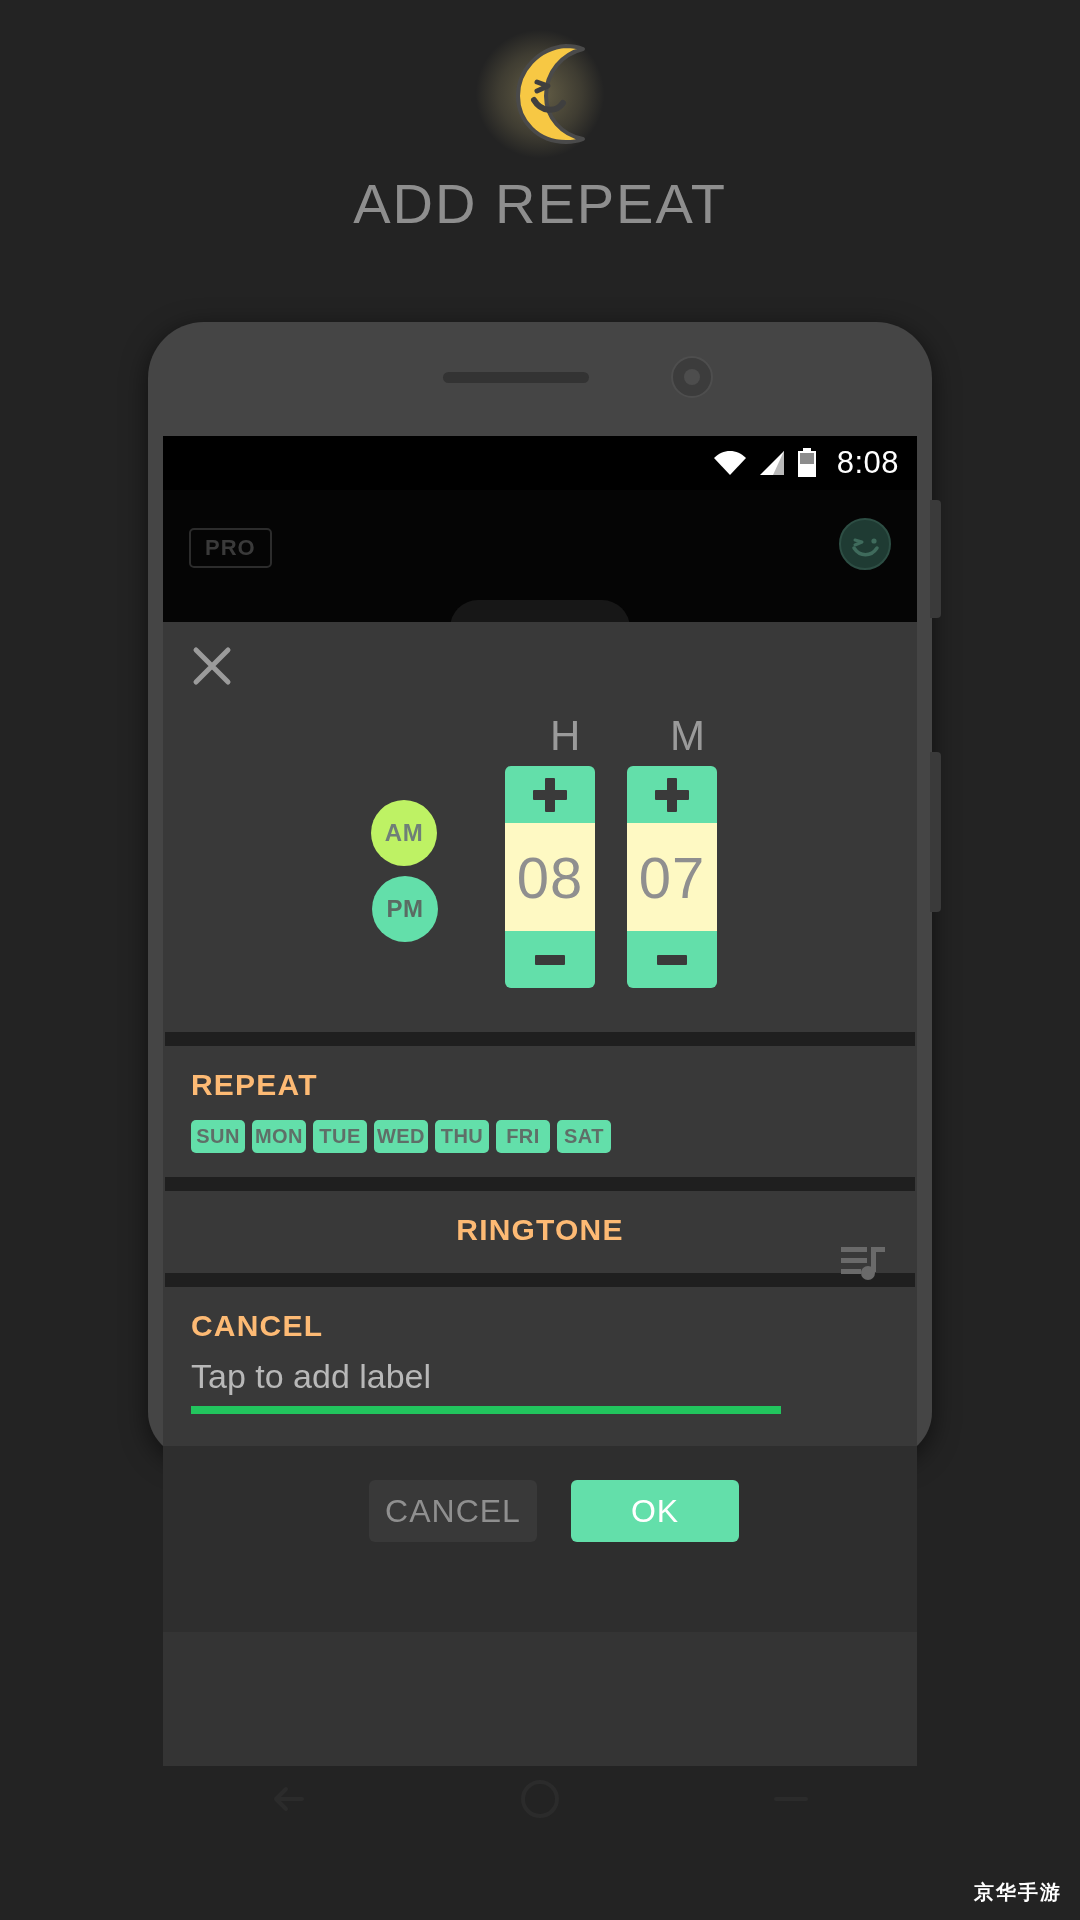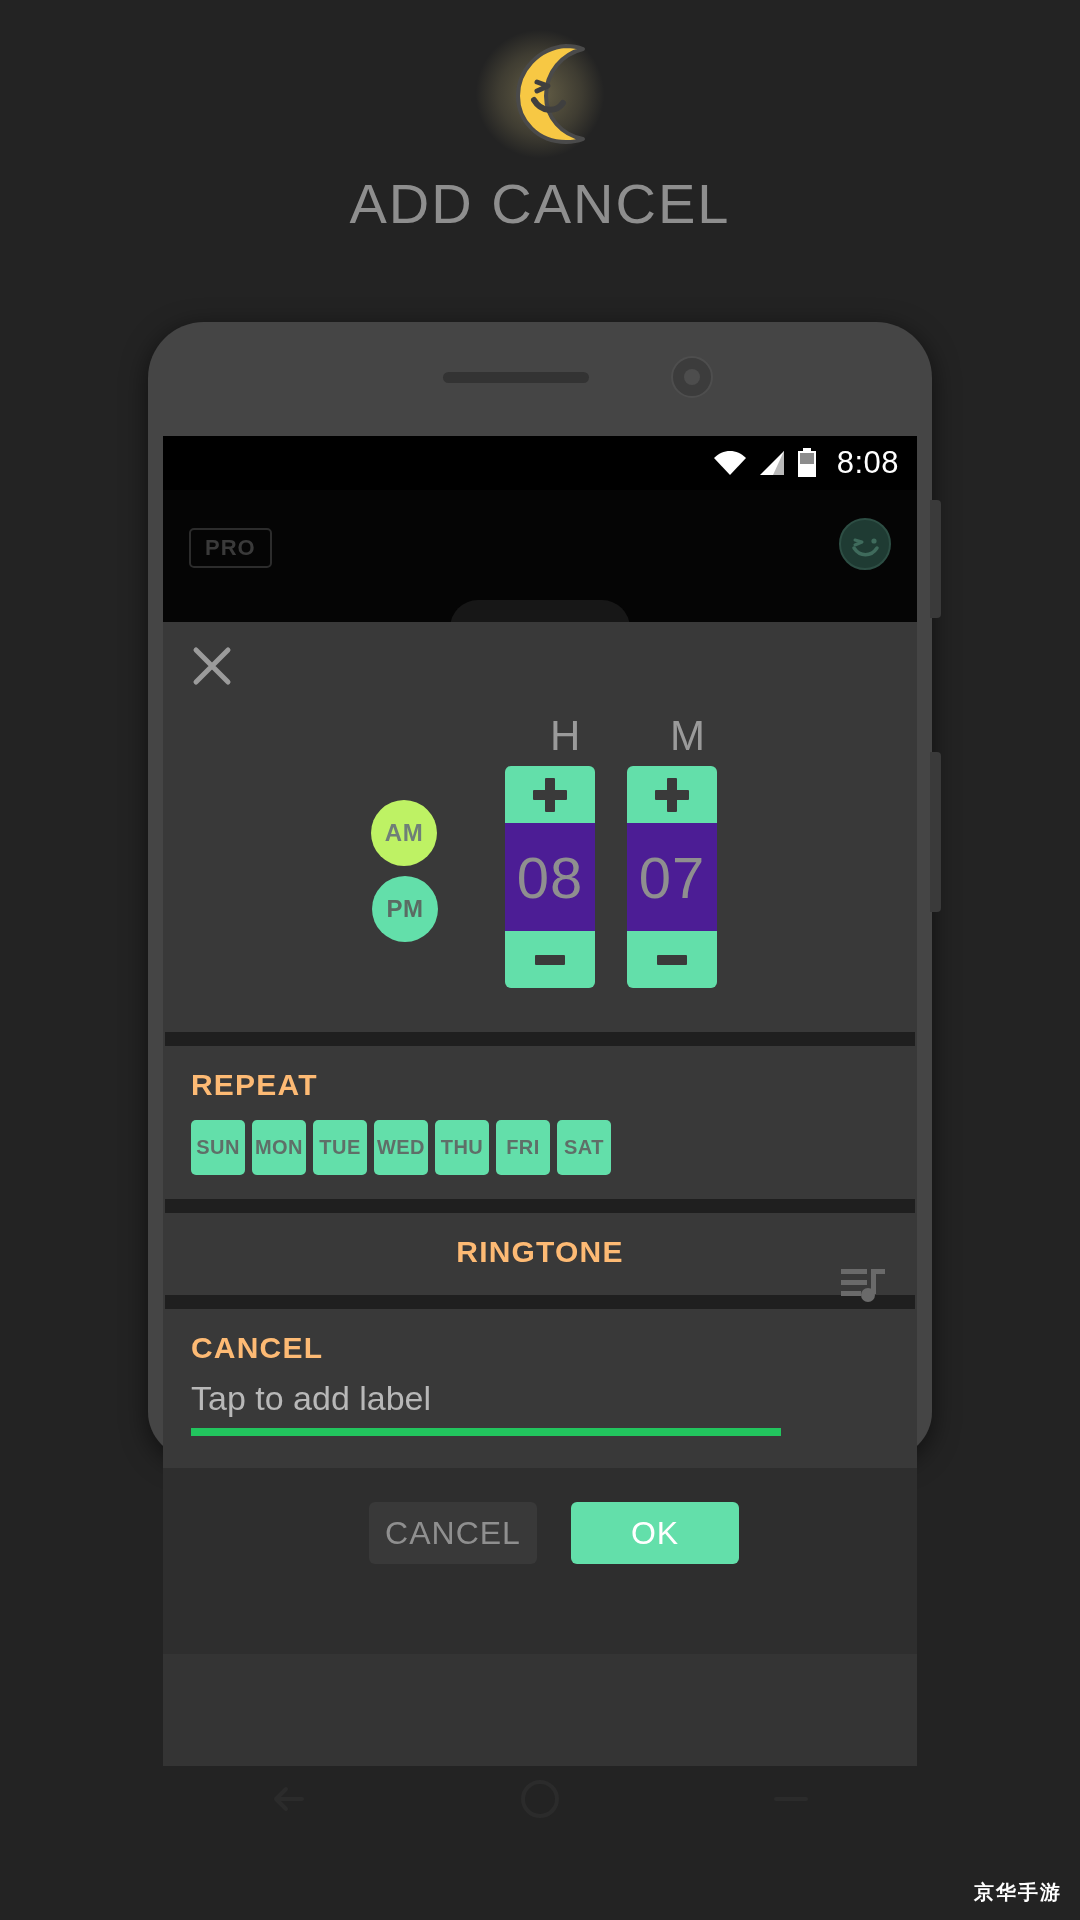--- a/index.html
+++ b/index.html
@@ -266,21 +266,21 @@
 
   .step-glyph-minus {
     width: 30px;
     height: 10px;
     background: #3a3a3a;
     border-radius: 1px;
   }
 
   .step-value {
     flex: 1 1 auto;
-    background: #4c1d95;
+    background: #fef9c3;
     display: flex;
     align-items: center;
     justify-content: center;
     color: #8f8f8f;
     font-size: 58px;
     font-weight: 400;
     letter-spacing: 1px;
   }
 
   
@@ -310,21 +310,21 @@
     display: flex;
     gap: 7px;
     margin-top: 18px;
   }
   .day-chip {
     background: #63dfaa;
     color: #5f6f68;
     font-size: 20px;
     font-weight: bold;
     letter-spacing: 0.5px;
-    padding: 16px 0;
+    padding: 5px 0;
     width: 54px;
     text-align: center;
     border-radius: 5px;
   }
 
   #ringtone-section { padding-bottom: 26px; text-align: center; }
   #ringtone-icon {
     position: absolute;
     right: 30px;
     top: 52px;
@@ -405,21 +405,21 @@
 
 <div id="header">
   <div id="moon-wrap">
     <div id="moon-glow"></div>
     <svg id="moon-svg" width="120" height="120" viewBox="0 0 120 120">
       <path d="M86 12 C58 14 38 37 38 62 C38 87 58 108 86 108 C92 108 98 107 103 105 C82 101 66 84 66 62 C66 38 82 20 103 15 C98 13 92 12 86 12 Z" fill="#f7c844" stroke="#4a4a4a" stroke-width="4" stroke-linejoin="round"></path>
       <path d="M57 48 L68 52 L57 57" fill="none" stroke="#3f3f3f" stroke-width="5" stroke-linecap="round" stroke-linejoin="round"></path>
       <path d="M54 66 C61 78 76 79 83 69" fill="none" stroke="#3f3f3f" stroke-width="6" stroke-linecap="round"></path>
     </svg>
   </div>
-  <div id="app-title">ADD CANCEL</div>
+  <div id="app-title">ADD REPEAT</div>
 </div>
 
 <div id="phone">
 
   <div id="phone-topbar">
     <div id="speaker"></div>
     <div id="camera">
       <div id="camera-inner"></div>
     </div>
   </div>

